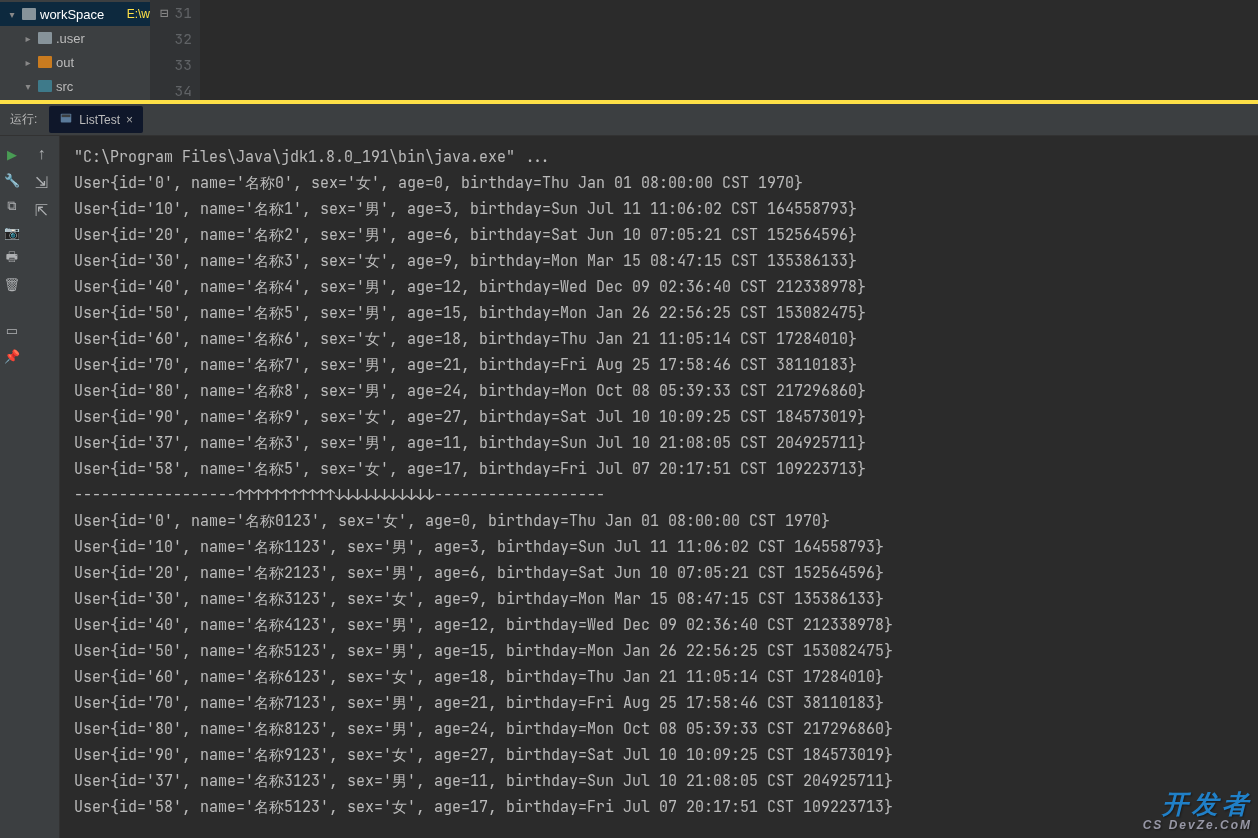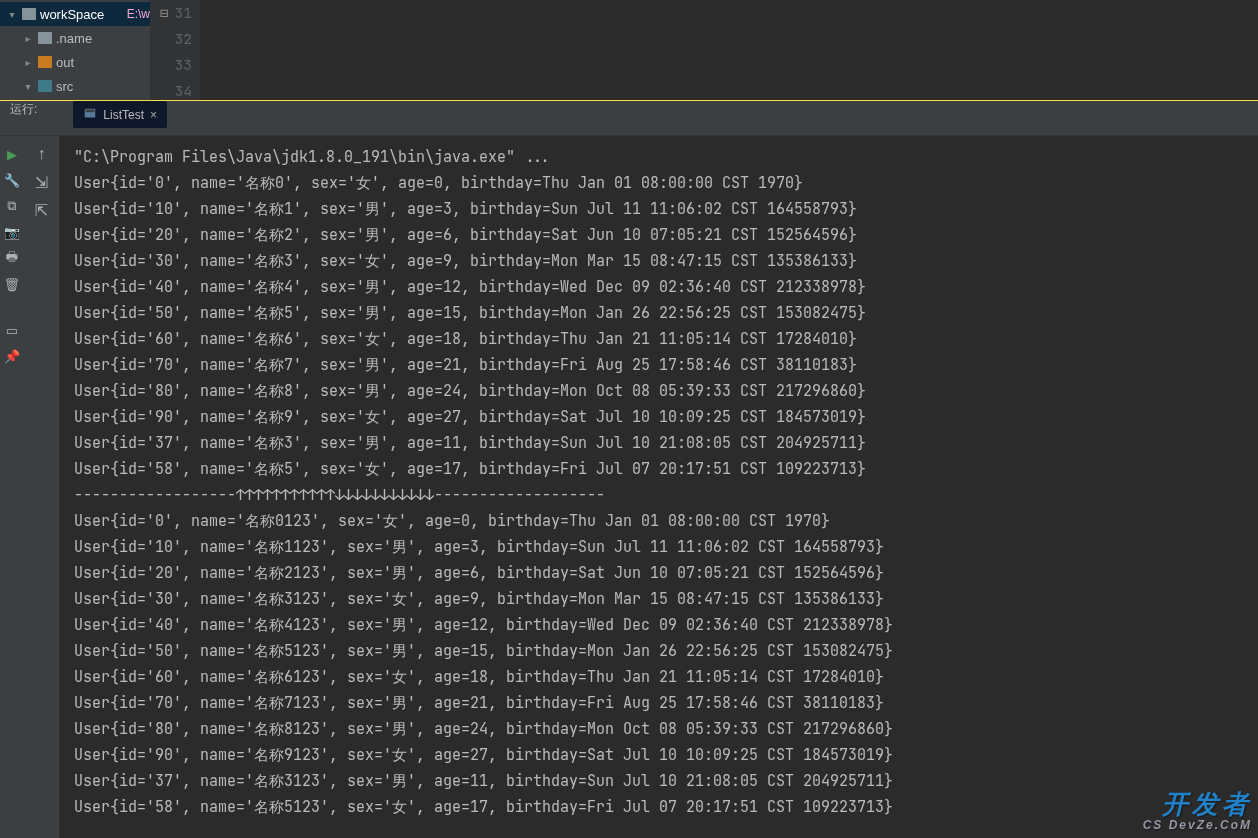--- a/index.html
+++ b/index.html
@@ -39,21 +39,21 @@
   width: 12px; height: 12px; display: inline-flex; align-items: center; justify-content: center;
   font-size: 10px; color: #888;
 }
 .project-tree .folder {
   width: 14px; height: 12px; display: inline-block; border-radius: 1px;
 }
 .folder.gray { background: #87939a; }
 .folder.orange { background: #c97b1f; }
 .folder.teal { background: #3e7a8a; }
 .tree-label { flex: 1; white-space: nowrap; overflow: hidden; }
-.tree-path { color: #f9a8d4; font-size: 12px; margin-left: 4px; }
+.tree-path { color: #fde047; font-size: 12px; margin-left: 4px; }
 
 .editor-area {
   flex: 1;
   background: #2b2b2b;
   display: flex;
   font-family: "JetBrains Mono", Consolas, monospace;
   font-size: 14.5px;
   line-height: 26px;
 }
 .gutter {
@@ -77,26 +77,25 @@
 .c-method { color: #ffc66d; }
 .c-call { color: #b09d79; font-style: italic; }
 .c-type { color: #a9b7c6; }
 .c-string { color: #6a8759; }
 .c-param { color: #a9b7c6; }
 
 .tab-bar {
   height: 36px;
   background: #3c3f41;
   display: flex;
-  align-items: flex-start;
-  border-top: 1px solid #fde047;
+  align-items: center;
+  border-top: 4px solid #fde047;
   border-bottom: 1px solid #323232;
   font-size: 12px;
   padding-left: 6px;
-  gap: 24px;
 }
 .run-label { color: #bbbbbb; margin-right: 8px; padding: 0 4px; }
 .run-tab {
   display: flex; align-items: center; gap: 6px;
   background: #0f172a;
   height: 27px;
   padding: 0 10px;
   border-radius: 2px;
   color: #bbbbbb;
 }
@@ -165,21 +164,21 @@
     <div class="row selected">
       <span class="arrow">▾</span>
       <span class="folder gray"></span>
       <span class="tree-label" style="font-weight:normal;">workSpace</span>
       <span class="tree-path">E:\w</span>
     </div>
     <div id="tree-children">
         <div class="row" style="padding-left: 22px;">
           <span class="arrow">▸</span>
           <span class="folder gray"></span>
-          <span class="tree-label">.name</span>
+          <span class="tree-label">.user</span>
         </div>
         <div class="row" style="padding-left: 22px;">
           <span class="arrow">▸</span>
           <span class="folder orange"></span>
           <span class="tree-label">out</span>
         </div>
         <div class="row" style="padding-left: 22px;">
           <span class="arrow">▾</span>
           <span class="folder teal"></span>
           <span class="tree-label">src</span>

